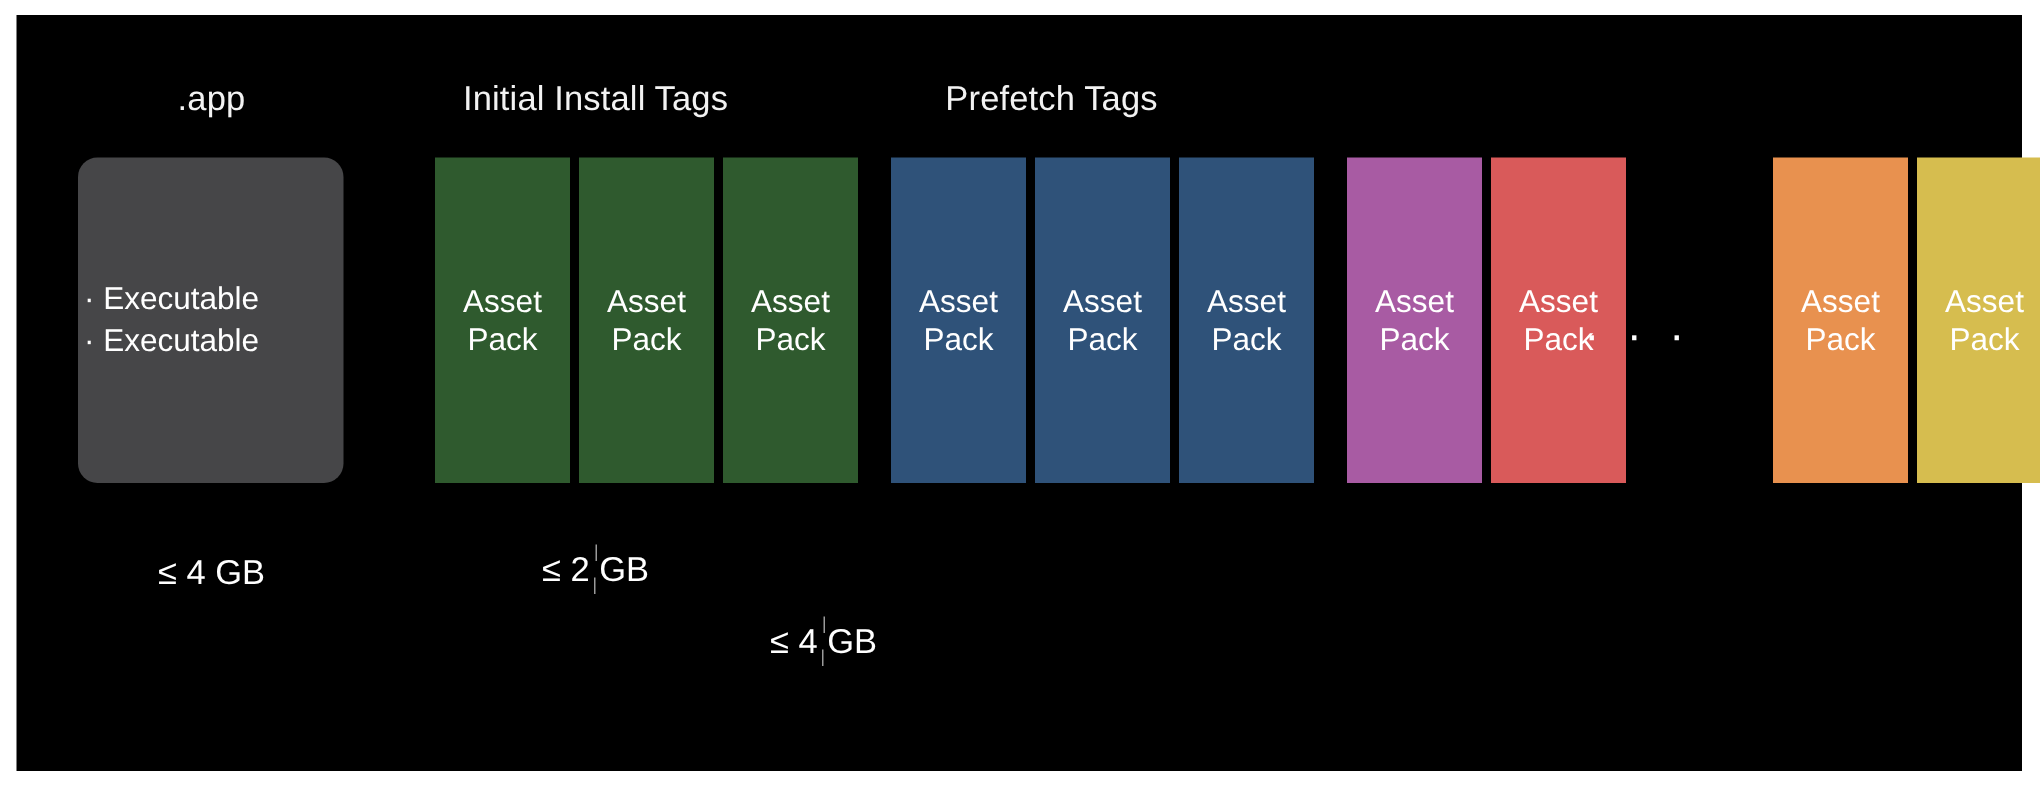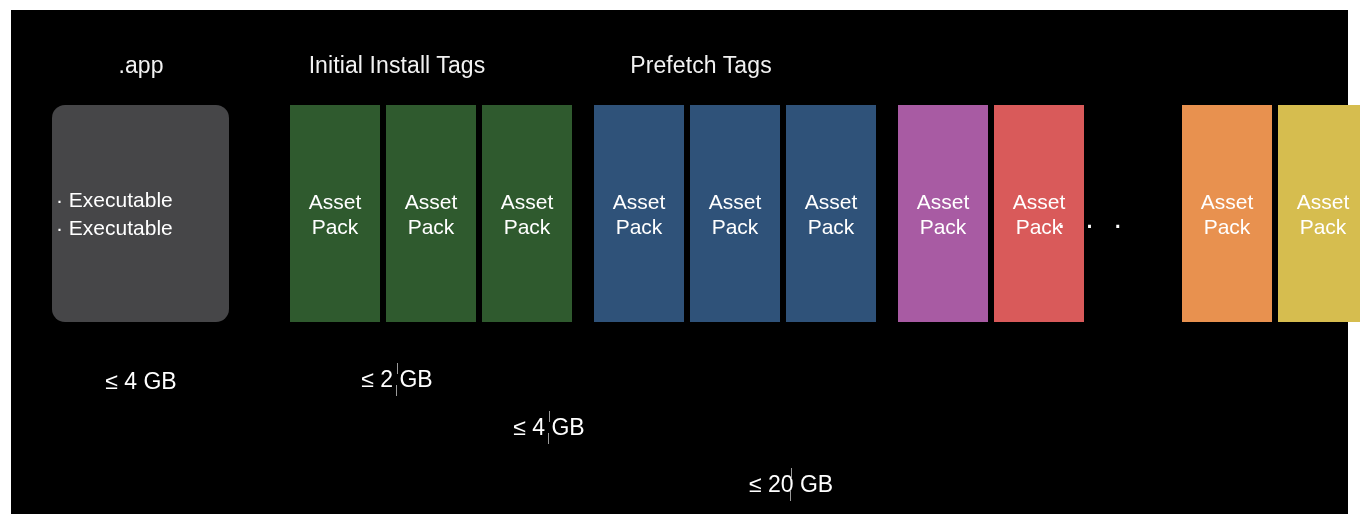--- a/index.html
+++ b/index.html
@@ -186,19 +186,14 @@
     <div class="cap-label">≤ 2 GB</div>
     <div class="rule capped-right"></div>
   </div>
 
   <div class="measure" style="left:245px; width:586px; top:406px;">
     <div class="rule capped"></div>
     <div class="cap-label">≤ 4 GB</div>
     <div class="rule capped-right"></div>
   </div>
 
-  <div class="measure" style="left:237px; width:1086px; top:463px;">
-    <div class="rule capped"></div>
-    <div class="cap-label">≤ 20 GB</div>
-    <div class="rule capped-right"></div>
-  </div>
 
 </div>
 
 </body></html>

